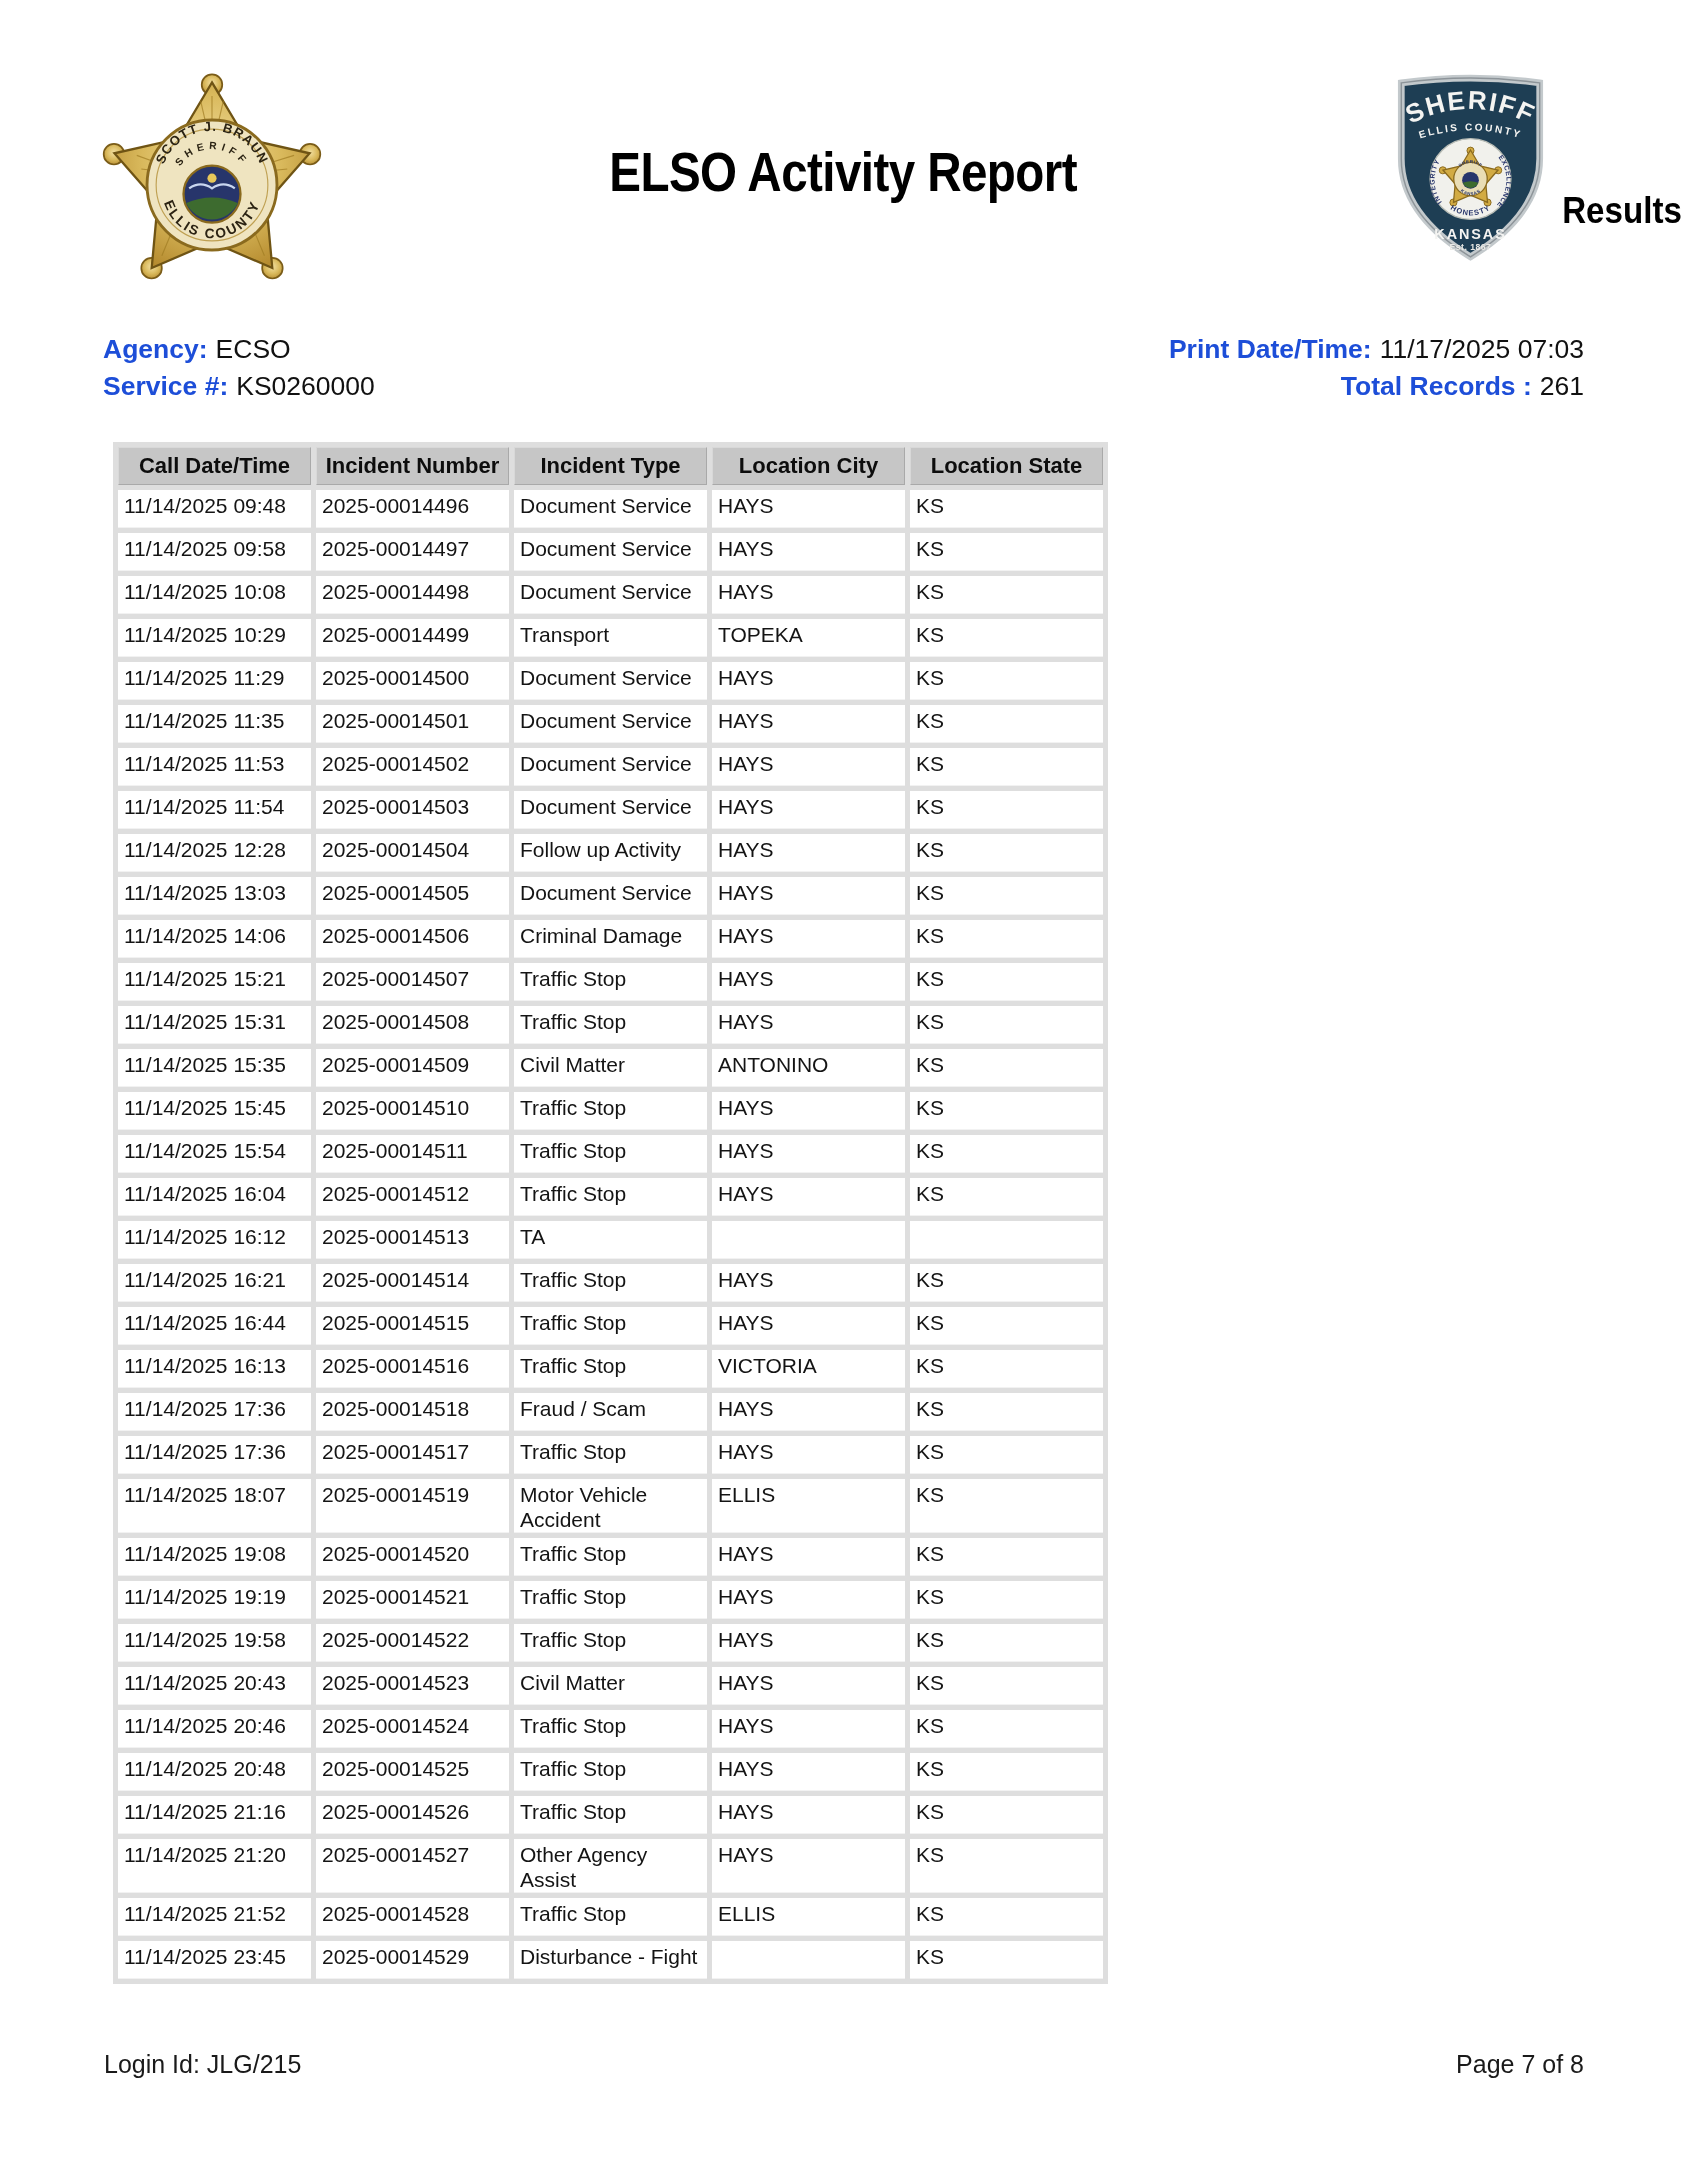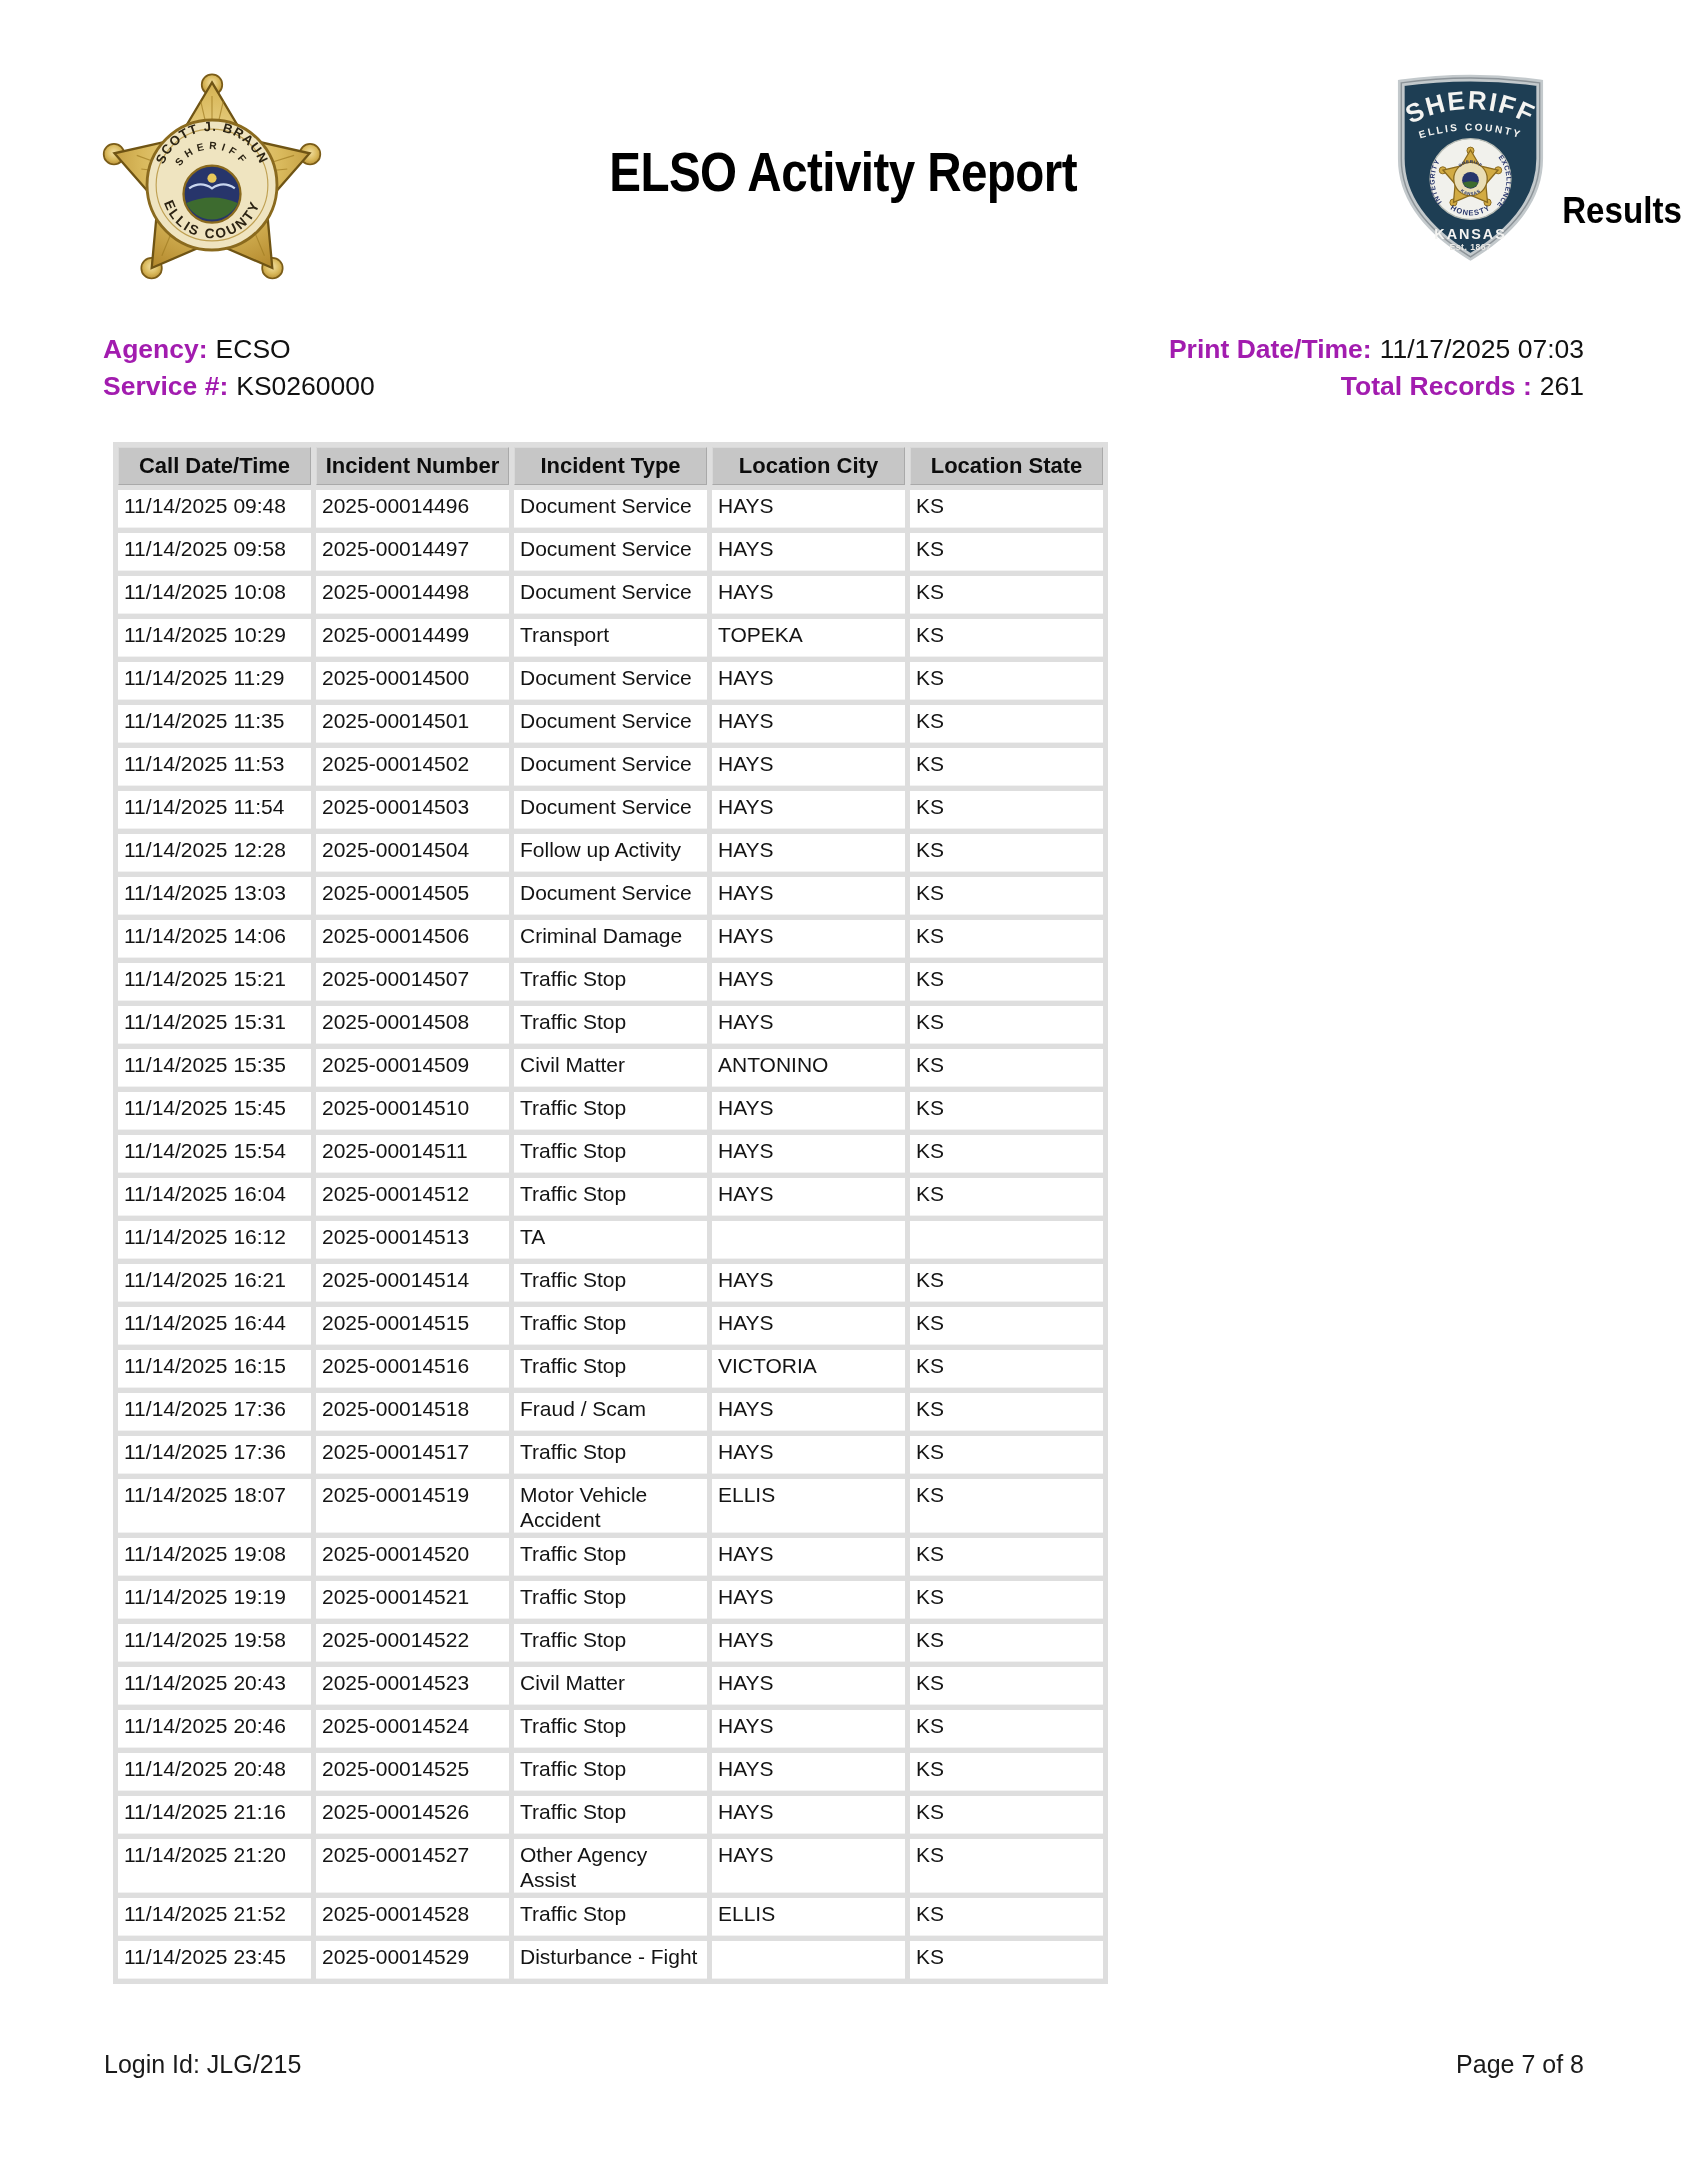--- a/index.html
+++ b/index.html
@@ -21,21 +21,21 @@
     line-height:1;
   }
   .subtitle-wrap { position:absolute; left:0; right:0; top:193px; text-align:right;padding-left:48px; }
   .subtitle-wrap .t {
     display:inline-block; font-size:36px; font-weight:bold; color:#000;
     transform:scaleX(.92); transform-origin:center; line-height:1;
   }
 
   .meta-left  { position:absolute; left:103px; top:331px; font-size:26.5px; line-height:37px; }
   .meta-right { position:absolute; right:103px; top:331px; font-size:26.5px; line-height:37px; text-align:right;margin-left:13px; }
-  .meta-line .lbl { font-weight:bold; color:#a21caf; margin-right:8px; }
+  .meta-line .lbl { font-weight:bold; color:#1d4ed8; margin-right:8px; }
   .meta-line .val { color:#111; }
 
   
   .table-zone { position:absolute; left:97px; top:442px; }
   table.report {
     border-collapse:separate; border-spacing:5.3px; background:#dedede;
     table-layout:fixed;
     margin-left:16px;
   }
   table.report col { width:193px; }
@@ -364,21 +364,21 @@
 
     <tr>
       <td>11/14/2025 16:44</td>
       <td>2025-00014515</td>
       <td>Traffic Stop</td>
       <td>HAYS</td>
       <td>KS</td>
     </tr>
 
     <tr>
-      <td>11/14/2025 16:15</td>
+      <td>11/14/2025 16:13</td>
       <td>2025-00014516</td>
       <td>Traffic Stop</td>
       <td>VICTORIA</td>
       <td>KS</td>
     </tr>
 
     <tr>
       <td>11/14/2025 17:36</td>
       <td>2025-00014518</td>
       <td>Fraud / Scam</td>

